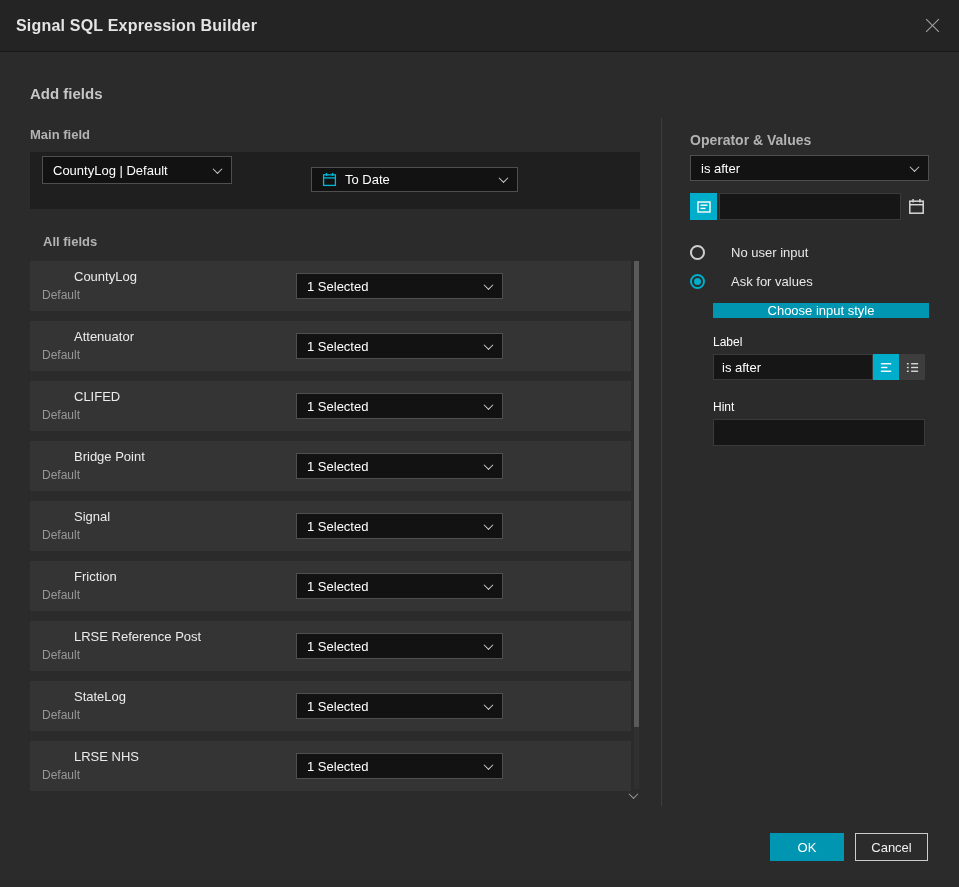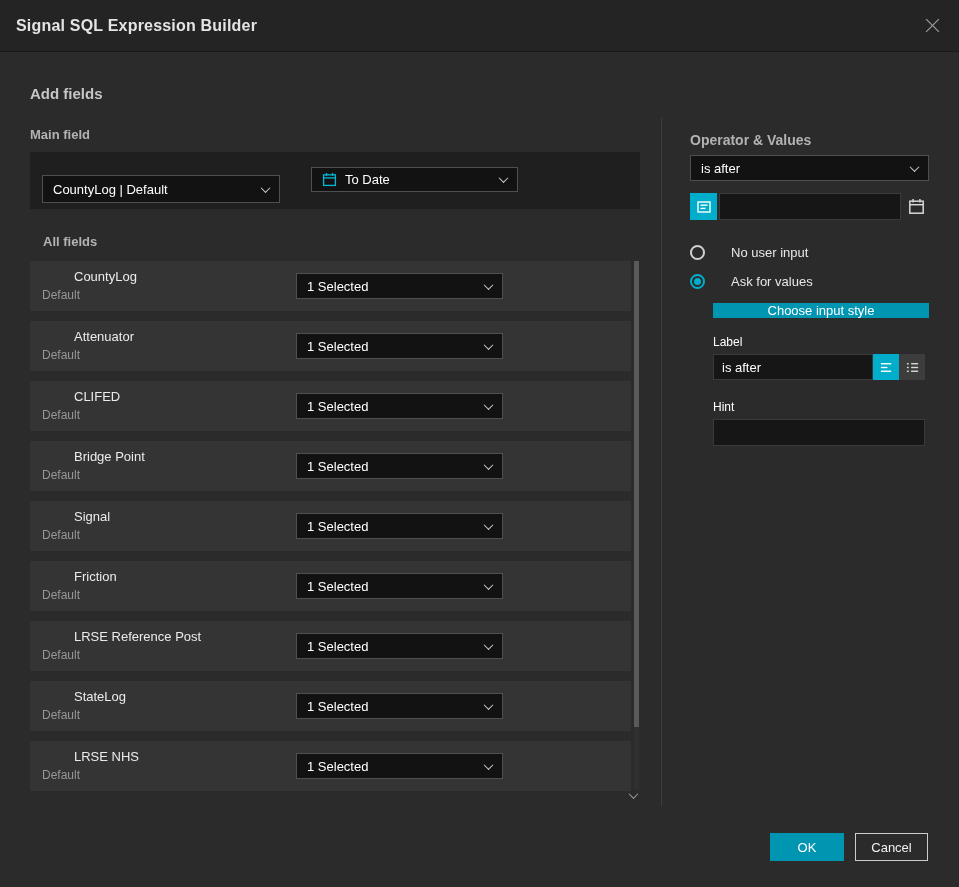--- a/index.html
+++ b/index.html
@@ -100,21 +100,21 @@
         <line x1="14" y1="2" x2="2" y2="14"></line>
     </svg>
   </button>
 </div>
 
 <div class="sec-title abs" style="left:30px;top:85px">Add fields</div>
 
 <div class="sub-label abs" style="left:30px;top:127px">Main field</div>
 
 <div class="main-panel abs" style="left:30px;top:152px;width:610px;height:57px">
-  <div class="dropdown abs" style="left:12px;top:23px;width:238px;height:28px">
+  <div class="dropdown abs" style="left:12px;top:4px;width:190px;height:28px">
     <span class="dd-text">CountyLog | Default</span>
     <span class="chev"></span>
   </div>
   <div class="dropdown abs" style="left:281px;top:15px;width:207px;height:25px">
     <svg width="15" height="15" viewBox="0 0 16 16" fill="none" stroke="#00b7d6" stroke-width="1.4" style="flex:none">
       <rect x="1.7" y="3" width="12.6" height="11.3"></rect>
       <line x1="1.7" y1="6.3" x2="14.3" y2="6.3"></line>
       <line x1="4.8" y1="1" x2="4.8" y2="4.2"></line>
       <line x1="11.2" y1="1" x2="11.2" y2="4.2"></line>
     </svg>

